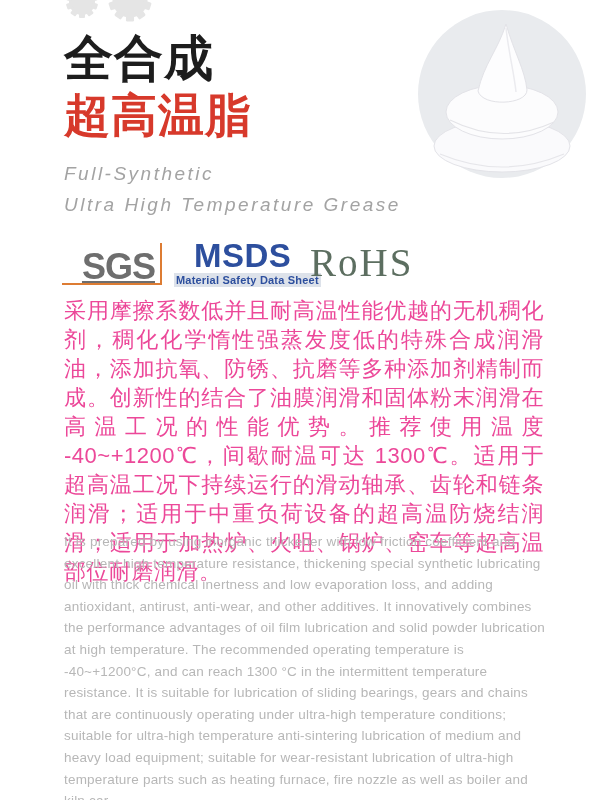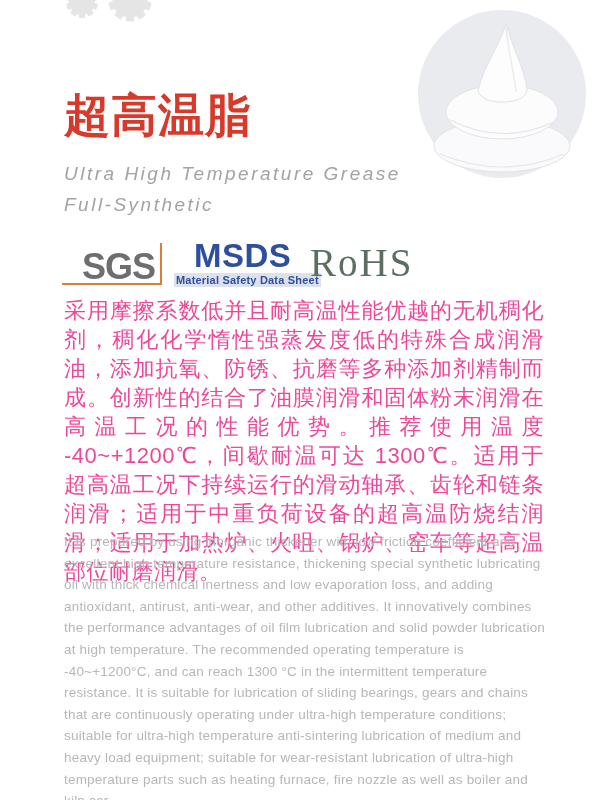--- a/index.html
+++ b/index.html
@@ -26,21 +26,21 @@
     font-style:italic; color:#a3a3a3; font-size:19px;
     letter-spacing:2.5px; line-height:31px; white-space:nowrap;
   }
 
   
   .cert-row { position:absolute; left:62px; top:239px; height:48px; width:340px; }
   .sgs { position:absolute; left:0; top:2px; width:100px; height:44px; }
   .sgs-text {
     position:absolute; right:7px; bottom:1px;
     font-size:36px; font-weight:700; color:#6e6e6e;
-    letter-spacing:-1px; line-height:0.95;
+    letter-spacing:-1px; line-height:0.95;text-decoration:underline;
   }
   .sgs-hline { position:absolute; left:0; bottom:0; width:100%; height:2px; background:#dd7c33; }
   .sgs-vline { position:absolute; right:0; top:2px; width:2px; height:42px; background:#dd7c33; }
 
   .msds { position:absolute; left:112px; top:3px; width:120px; }
   .msds-text {
     font-size:33px; font-weight:800; color:#2d4f9e;
     letter-spacing:0.5px; line-height:0.85; white-space:nowrap;margin-left:20px;
   }
   .msds-sub {
@@ -112,24 +112,25 @@
     <path d="M24,146 a68,26 0 1 0 136,0 a68,26 0 1 0 -136,0 Z" fill="#fafafc" stroke="#e3e3e8" stroke-width="1"></path>
     <path d="M30,154 q62,26 124,0" fill="none" stroke="#e6e6ea" stroke-width="1.2"></path>
 
     <path d="M36,112 a56,27 0 1 0 112,0 a56,27 0 1 0 -112,0 Z" fill="#fcfcfd" stroke="#e3e3e8" stroke-width="1"></path>
     <path d="M40,120 q52,26 104,2" fill="none" stroke="#e4e4e8" stroke-width="1.2"></path>
 
     <path d="M96,24 C104,52 115,70 117,90 C117,105 72,107 68,91 C74,64 88,50 96,24 Z" fill="#fdfdfe" stroke="#e2e2e7" stroke-width="1"></path>
     <path d="M96,28 C99,55 104,72 106,92" fill="none" stroke="#ebebef" stroke-width="1.5"></path>
   </svg>
 
+  <div class="title-cn">全合成</div>
   <div class="title-red">超高温脂</div>
   <div class="subtitle">
+    <div>Full-Synthetic</div>
     <div>Ultra High Temperature Grease</div>
-    <div>Full-Synthetic</div>
   </div>
 
   <div class="cert-row">
     <div class="sgs">
       <span class="sgs-text">SGS</span>
       <span class="sgs-hline"></span>
       <span class="sgs-vline"></span>
     </div>
     <div class="msds">
       <div class="msds-text">MSDS</div>

